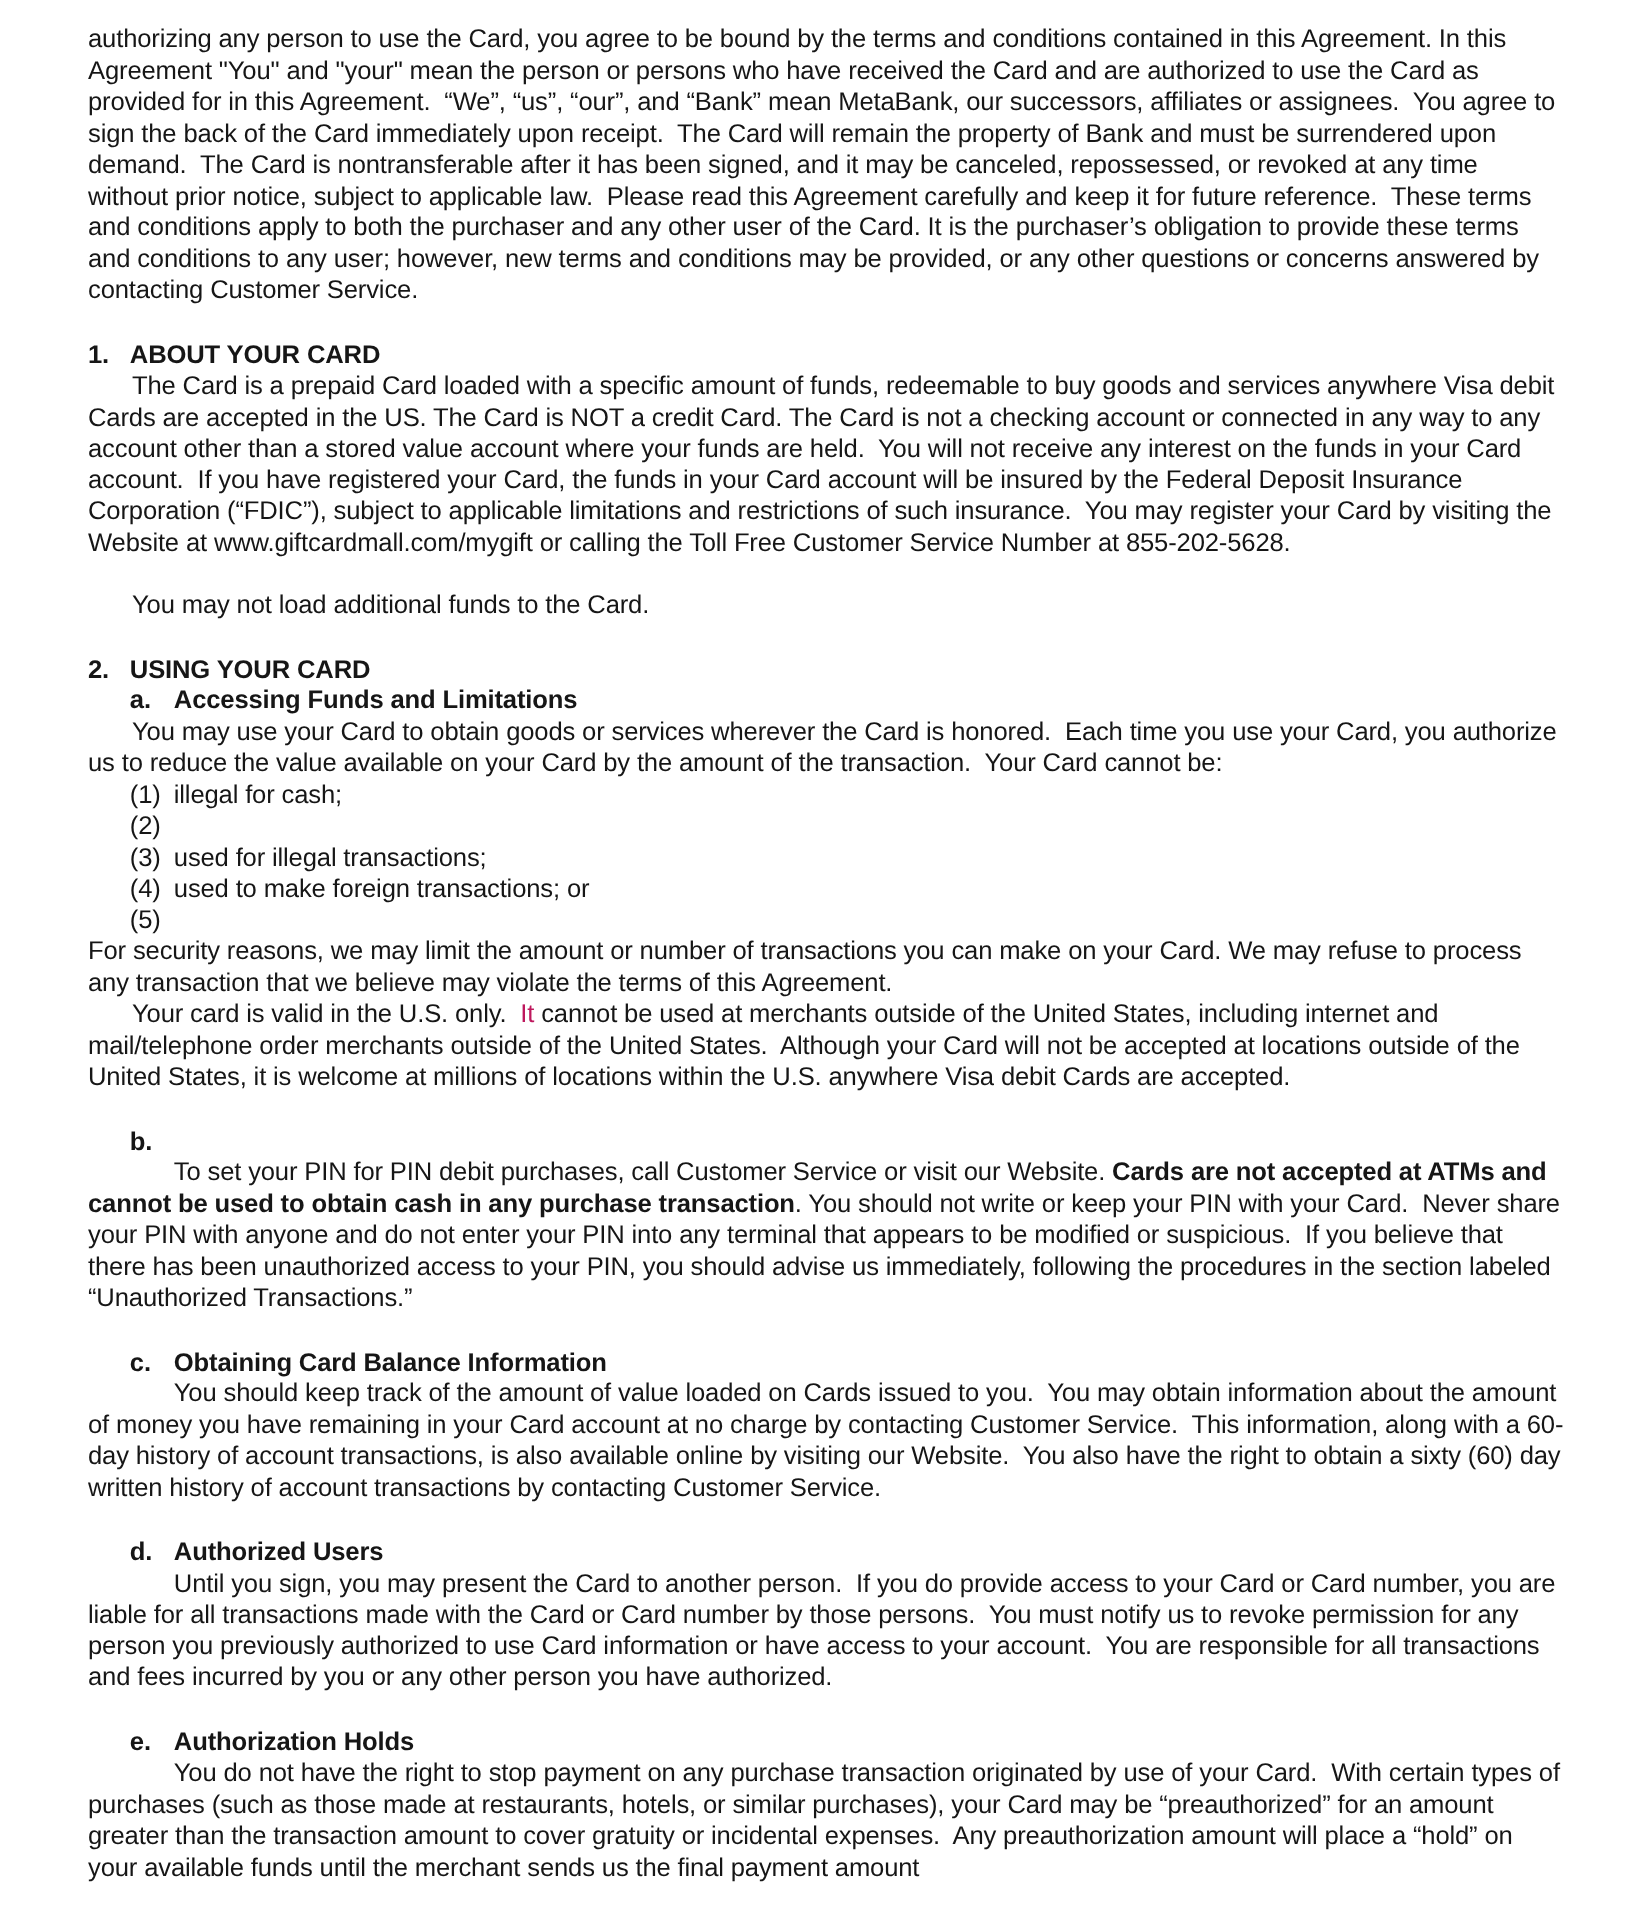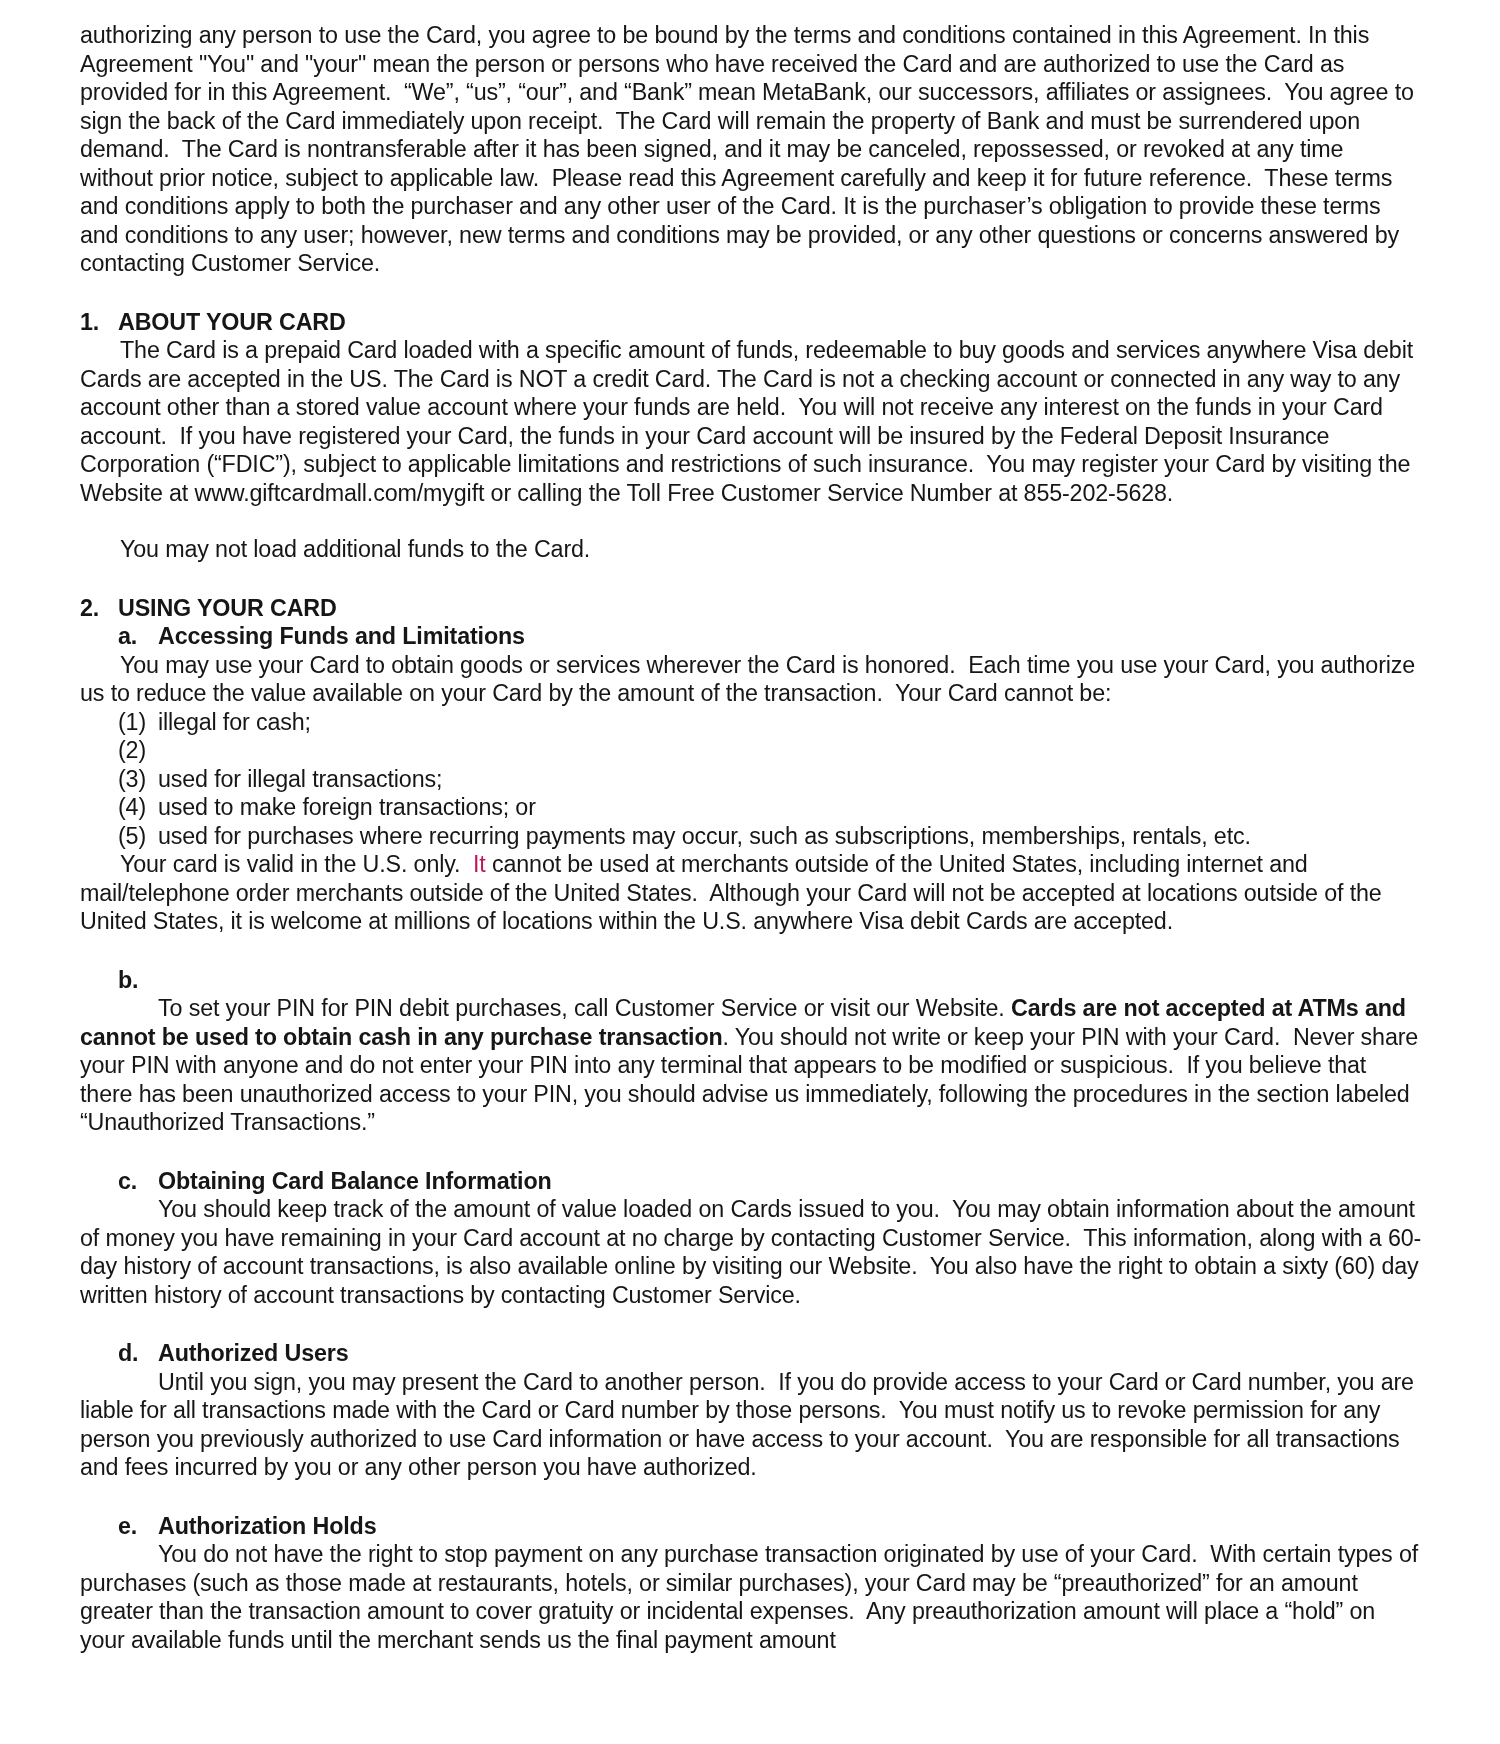--- a/index.html
+++ b/index.html
@@ -59,23 +59,24 @@
       <span>Accessing Funds and Limitations</span>
     </div>
 
   <p class="para indent1">You may use your Card to obtain goods or services wherever the Card is honored.  Each time you use your Card, you authorize us to reduce the value available on your Card by the amount of the transaction.  Your Card cannot be:</p>
 
   <div class="list">
     <div class="li"><span class="limark">(1)</span><span>illegal for cash;</span></div>
     <div class="li"><span class="limark">(2)</span></div>
     <div class="li"><span class="limark">(3)</span><span>used for illegal transactions;</span></div>
     <div class="li"><span class="limark">(4)</span><span>used to make foreign transactions; or</span></div>
-    <div class="li"><span class="limark">(5)</span><span>used for purchases where recurring payments may occur, such as subscriptions, memberships, rentals, etc.</span></div>
+    <div class="li"><span class="limark">(5)</span></div>
   </div>
 
+  <p class="para flush">For security reasons, we may limit the amount or number of transactions you can make on your Card. We may refuse to process any transaction that we believe may violate the terms of this Agreement.</p>
 
   <p class="para indent1"><span>Your card is valid in the U.S. only.  </span><span class="muted">It</span><span> cannot be used at merchants outside of the United States, including internet and mail/telephone order merchants outside of the United States.  Although your Card will not be accepted at locations outside of the United States, it is welcome at millions of locations within the U.S. anywhere Visa debit Cards are accepted.</span></p>
 
   <div class="h2 spaced">
       <span class="h2letter">b.</span>
     </div>
 
   <p class="para indent2"><span>To set your PIN for PIN debit purchases, call Customer Service or visit our Website. </span><span class="bold">Cards are not accepted at ATMs and cannot be used to obtain cash in any purchase transaction</span><span>. You should not write or keep your PIN with your Card.  Never share your PIN with anyone and do not enter your PIN into any terminal that appears to be modified or suspicious.  If you believe that there has been unauthorized access to your PIN, you should advise us immediately, following the procedures in the section labeled “Unauthorized Transactions.”</span></p>
 
   <div class="h2 spaced">

